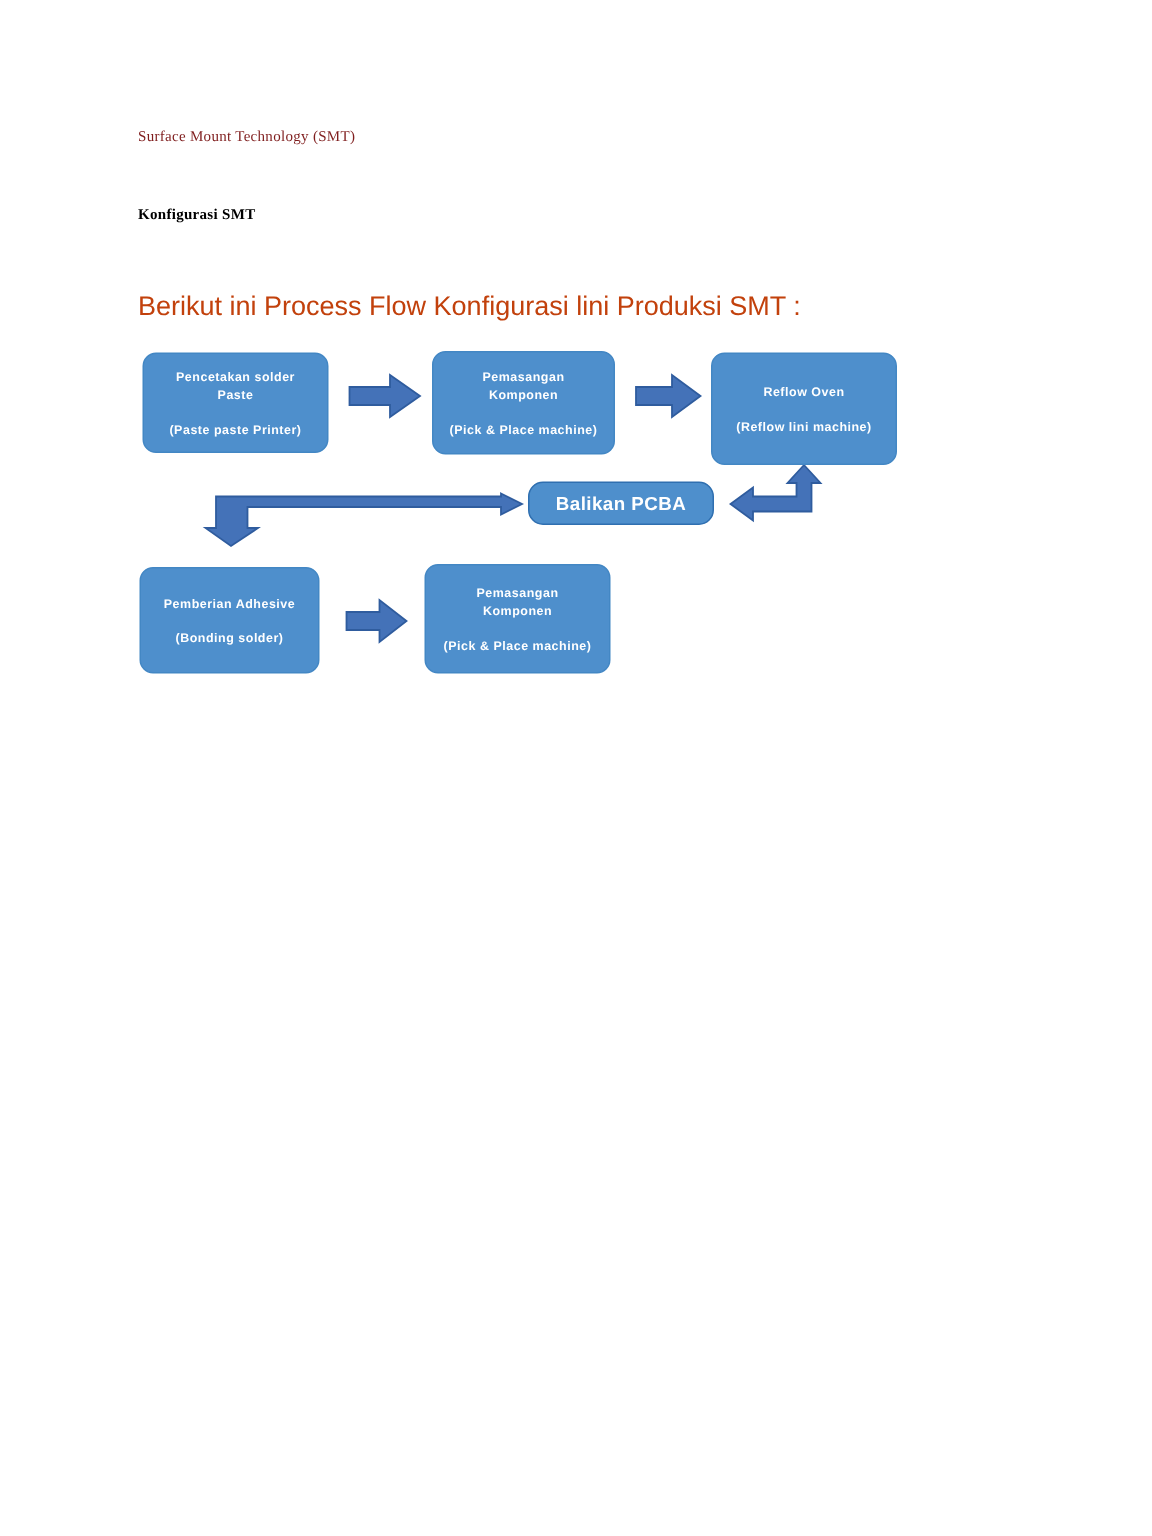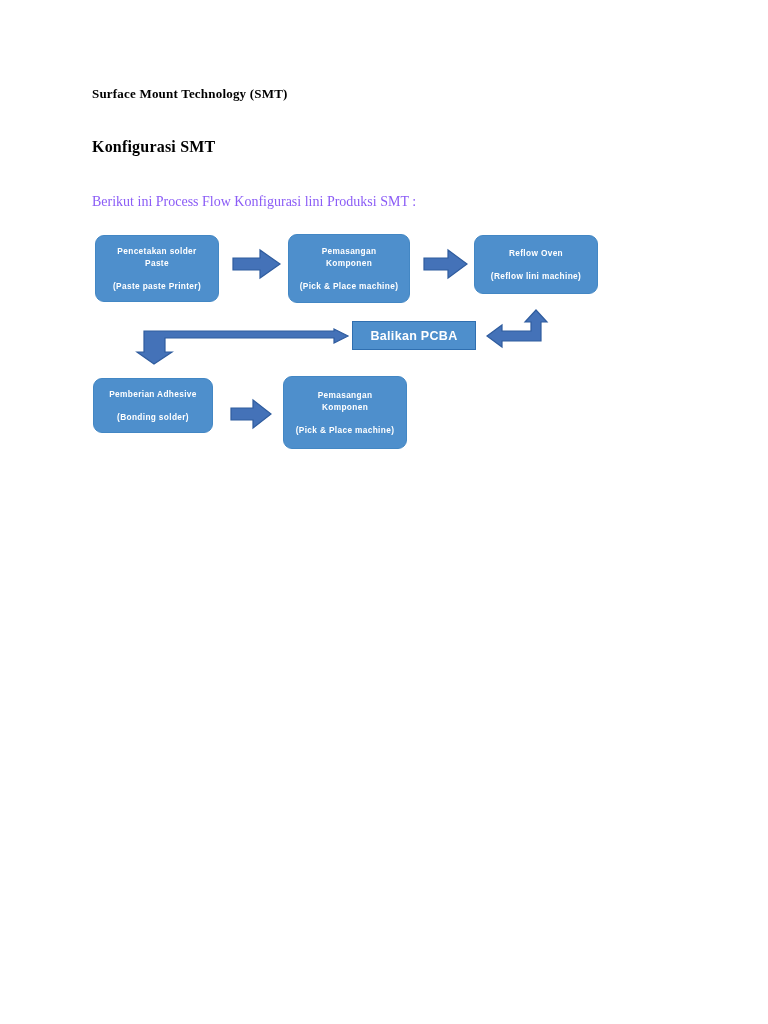--- a/index.html
+++ b/index.html
@@ -22,44 +22,44 @@
     inset: 0;
     background: #ffffff;
   }
 
   
   .doc-title {
     position: absolute;
     left: 92px;
     top: 86px;
     font-family: "Liberation Serif", "DejaVu Serif", serif;
-    font-size: 13px;
+    font-size: 10px;
+    font-weight: normal;
+    letter-spacing: .2px;
+    color: #7f1d1d;
+    white-space: nowrap;
+  }
+  .doc-subtitle {
+    position: absolute;
+    left: 92px;
+    top: 138px;
+    font-family: "Liberation Serif", "DejaVu Serif", serif;
+    font-size: 10px;
     font-weight: bold;
     letter-spacing: .2px;
     color: #000000;
     white-space: nowrap;
   }
-  .doc-subtitle {
-    position: absolute;
-    left: 92px;
-    top: 138px;
-    font-family: "Liberation Serif", "DejaVu Serif", serif;
-    font-size: 16px;
-    font-weight: bold;
-    letter-spacing: .2px;
-    color: #000000;
-    white-space: nowrap;
-  }
   .doc-intro {
     position: absolute;
     left: 92px;
     top: 194px;
-    font-family: Liberation Serif, serif;
-    font-size: 14px;
-    color: #8b5cf6;
+    font-family: Liberation Sans, sans-serif;
+    font-size: 18px;
+    color: #c2410c;
     white-space: nowrap;
   }
 
   
   .flow {
     position: absolute;
     left: 0;
     top: 0;
     width: 768px;
     height: 1024px;
@@ -103,23 +103,23 @@
     letter-spacing: .3px;
     display: flex;
     align-items: center;
     justify-content: center;
     text-align: center;
   }
 
   
   #node-solder-paste  { left: 95px;  top: 235px; width: 124px; height: 67px; }
   #node-pick-place-1  { left: 288px; top: 234px; width: 122px; height: 69px; }
-  #node-reflow-oven   { left: 474px; top: 235px; width: 124px; height: 59px; }
-  #node-balikan-pcba  { left: 352px; top: 321px; width: 124px; height: 29px; }
-  #node-adhesive      { left: 93px;  top: 378px; width: 120px; height: 55px; }
+  #node-reflow-oven   { left: 474px; top: 235px; width: 124px; height: 75px; }
+  #node-balikan-pcba  { left: 352px; top: 321px; width: 124px; height: 29px; border-radius: 10px; }
+  #node-adhesive      { left: 93px;  top: 378px; width: 120px; height: 71px; }
   #node-pick-place-2  { left: 283px; top: 376px; width: 124px; height: 73px; }
 
   
   .arrow-layer {
     position: absolute;
     left: 0; top: 0;
     width: 768px; height: 1024px;
     pointer-events: none;
   }
   .arrow-fill   { fill: #4472b8; stroke: #2f5c9e; stroke-width: 1.2; }

